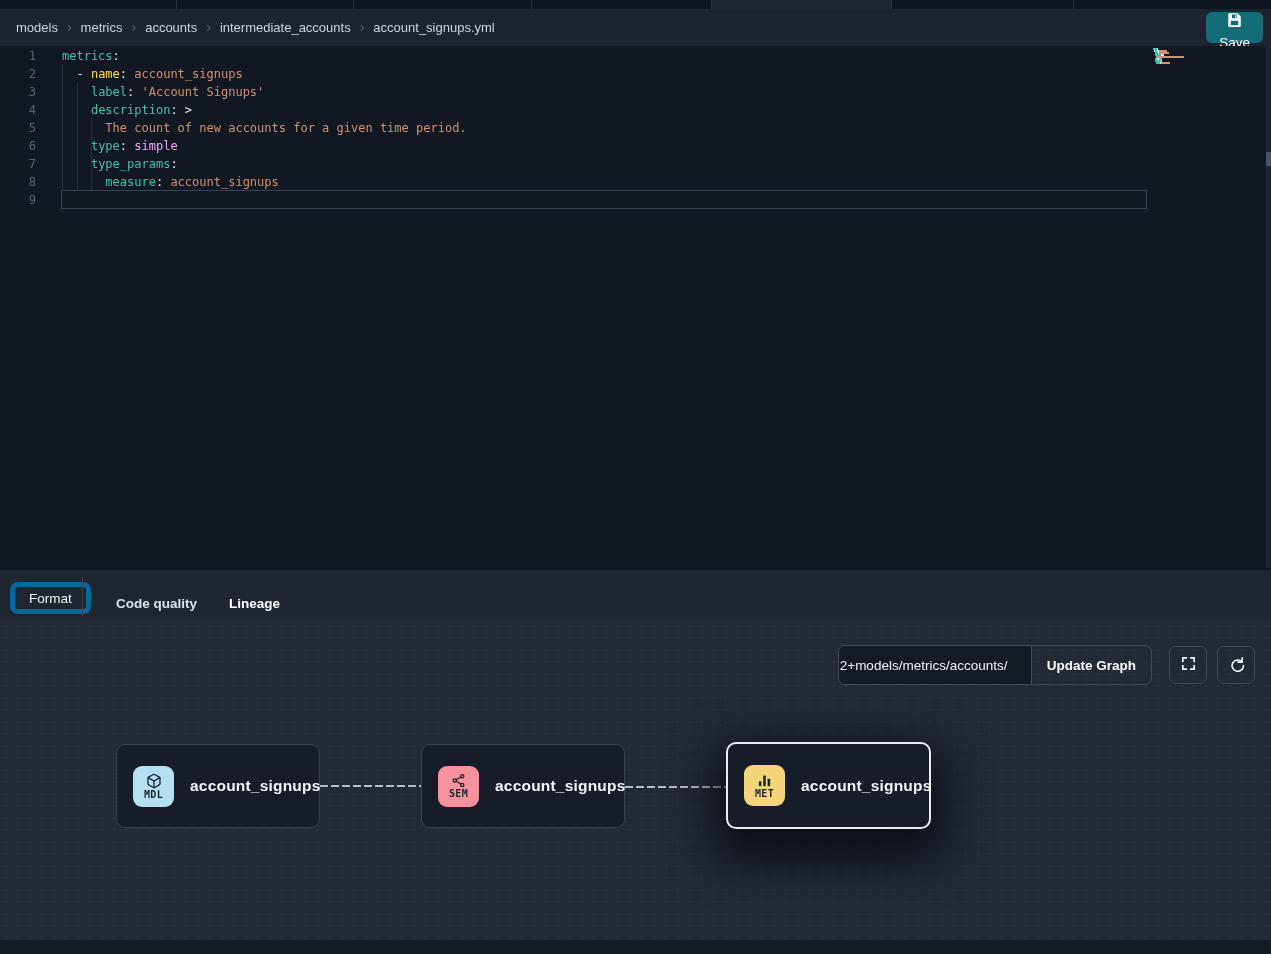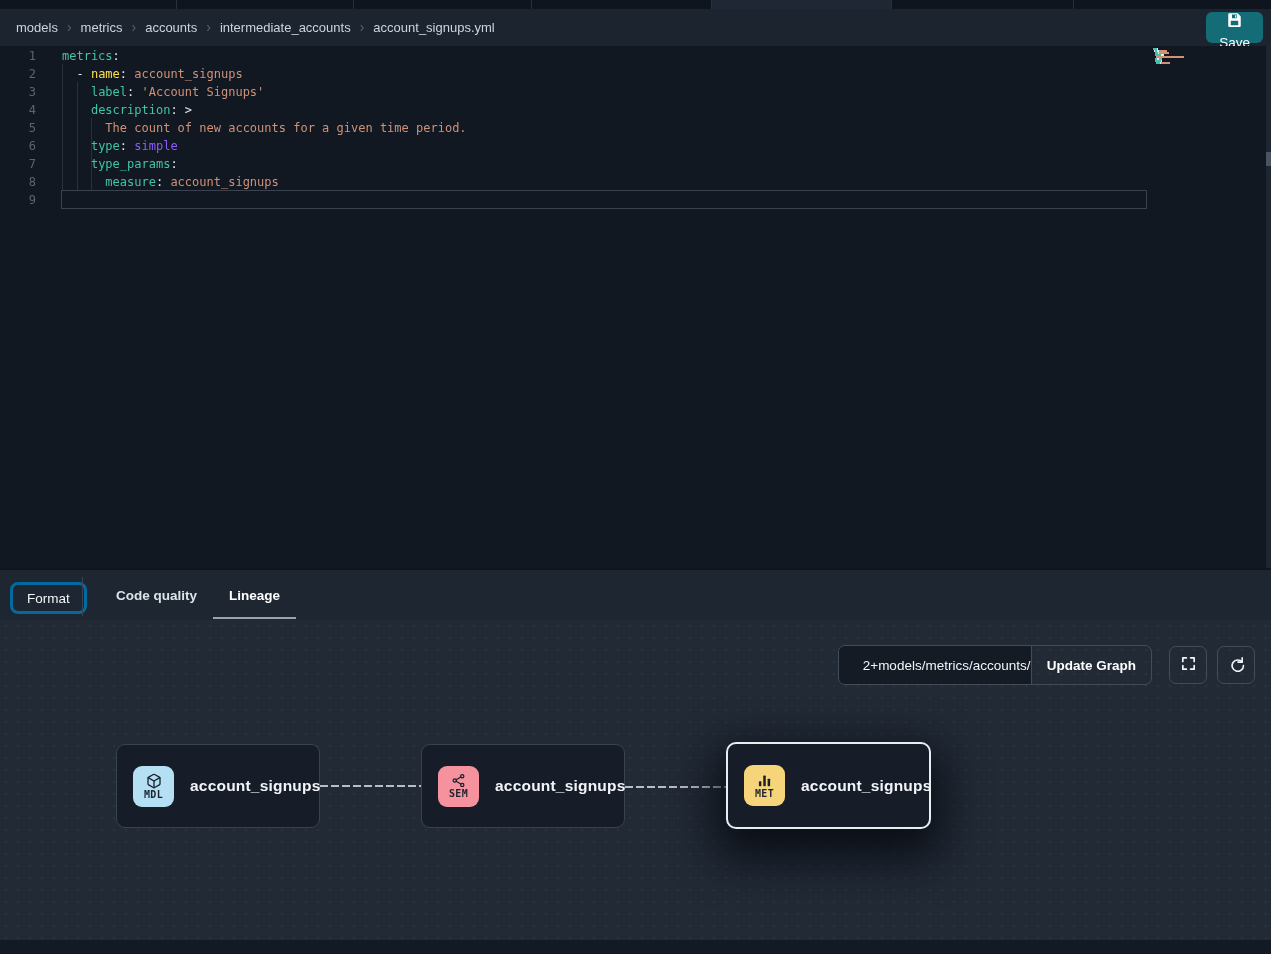--- a/index.html
+++ b/index.html
@@ -59,25 +59,25 @@
   .scroll-strip { position:absolute; right:0; top:0; width:5px; height:522px; background:#1e2631; }
   .scroll-thumb { position:absolute; right:0; top:106px; width:5px; height:14px; background:#4a5360; }
 
   
   .panel-header {
     position:absolute; top:568px; left:0; right:0; height:52px;
     background:#1e2631; border-top:2px solid #10161f;
   }
   .format-button {
     position:absolute; left:10px; top:12px; height:32px; padding:0 14px;
-    background:transparent; border:3px solid #0369a1; border-radius:8px;
+    background:transparent; border:5px solid #0369a1; border-radius:8px;
     color:#f2f5f8; font-size:13.5px; font-family:inherit; cursor:pointer;
   }
   .header-divider { position:absolute; left:82px; top:7px; width:1px; height:39px; background:#39424e; }
-  .tabs { position:absolute; left:100px; top:0; height:50px; display:flex; }
+  .tabs { position:absolute; left:100px; top:8px; height:50px; display:flex; }
   .tab {
     height:50px; padding:0 16px; display:flex; align-items:center;
     color:#dde3e9; font-size:13.5px; font-weight:bold; cursor:pointer; position:relative;
   }
   .tab.active { color:#ffffff; }
   .tab.active::after {
     content:""; position:absolute; left:0; right:0; bottom:1px; height:2px; background:#99a2b0;
   }
 
   
@@ -86,21 +86,21 @@
     background-color:#222a36;
     background-image:radial-gradient(#2b3340 1px, rgba(0,0,0,0) 1.2px);
     background-size:12px 12px;
   }
   .graph-selector {
     position:absolute; top:25px; right:119px; height:40px; display:flex;
     border:1px solid #434d5a; border-radius:7px; overflow:hidden;
   }
   .selector-input {
     width:192px; background:#141b25; color:#f2f5f8; font-size:13.5px;
-    display:flex; align-items:center; padding:0 24px; cursor:text; white-space:nowrap;
+    display:flex; align-items:center; padding:0 1px; cursor:text; white-space:nowrap;
   }
   .update-graph-button {
     border:none; border-left:1px solid #434d5a; background:transparent;
     color:#ffffff; font-size:13.5px; font-weight:600; font-family:inherit;
     padding:0 15px; cursor:pointer;
   }
   .icon-button {
     position:absolute; top:26px; width:38px; height:38px;
     border:1px solid #434d5a; border-radius:7px; background:transparent;
     display:flex; align-items:center; justify-content:center; cursor:pointer; color:#f2f5f8;
@@ -189,21 +189,21 @@
       <div class="code-line">
     <span class="gutter-num">4</span>
     <span class="code-text"><span>    </span><span class="tok-key" style="color: rgb(65, 195, 169);">description</span><span class="tok-punc" style="color: rgb(228, 232, 238);">: </span><span class="tok-punc" style="color: rgb(228, 232, 238);">&gt;</span></span>
   </div>
       <div class="code-line">
     <span class="gutter-num">5</span>
     <span class="code-text"><span>      </span><span class="tok-str" style="color: rgb(207, 146, 119);">The count of new accounts for a given time period.</span></span>
   </div>
       <div class="code-line">
     <span class="gutter-num">6</span>
-    <span class="code-text"><span>    </span><span class="tok-key" style="color: rgb(65, 195, 169);">type</span><span class="tok-punc" style="color: rgb(228, 232, 238);">: </span><span class="tok-str" style="color: #8b5cf6;">simple</span></span>
+    <span class="code-text"><span>    </span><span class="tok-key" style="color: rgb(65, 195, 169);">type</span><span class="tok-punc" style="color: rgb(228, 232, 238);">: </span><span class="tok-str" style="color: #f0abfc;">simple</span></span>
   </div>
       <div class="code-line">
     <span class="gutter-num">7</span>
     <span class="code-text"><span>    </span><span class="tok-key" style="color: rgb(65, 195, 169);">type_params</span><span class="tok-punc" style="color: rgb(228, 232, 238);">:</span></span>
   </div>
       <div class="code-line">
     <span class="gutter-num">8</span>
     <span class="code-text"><span>      </span><span class="tok-key" style="color: rgb(65, 195, 169);">measure</span><span class="tok-punc" style="color: rgb(228, 232, 238);">: </span><span class="tok-str" style="color: rgb(207, 146, 119);">account_signups</span></span>
   </div>
       <div class="code-line">

